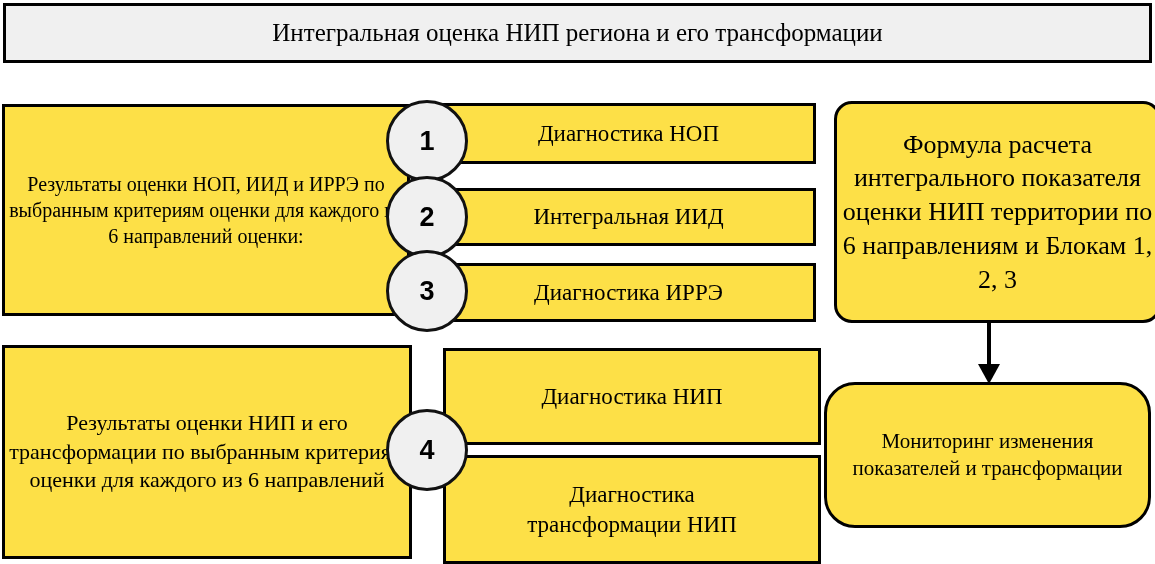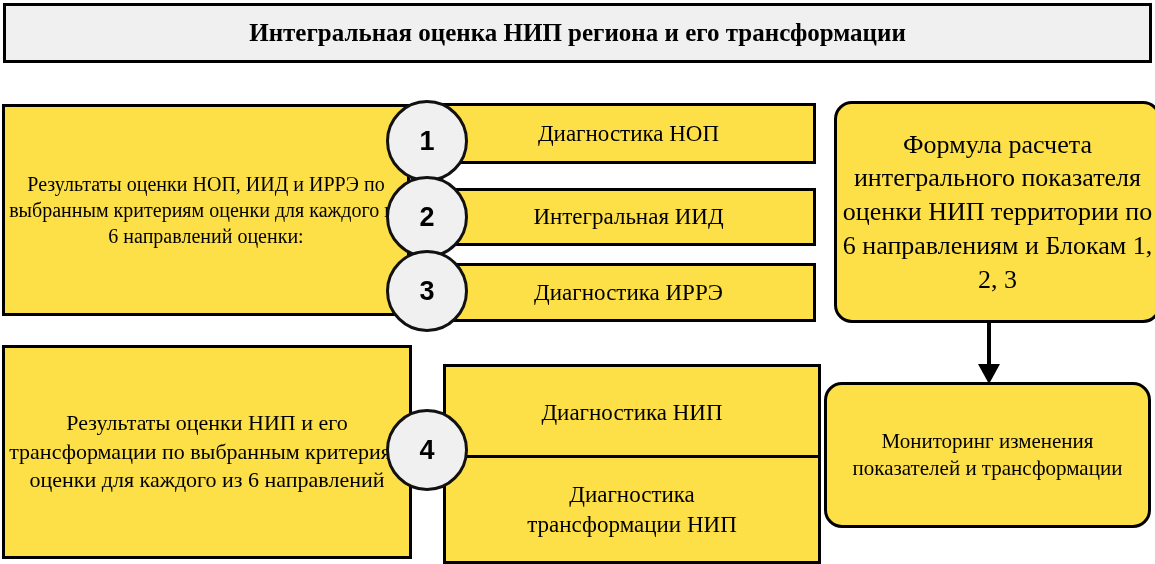--- a/index.html
+++ b/index.html
@@ -39,21 +39,21 @@
 
   
   #title-box {
     left: 3px;
     top: 3px;
     width: 1149px;
     height: 60px;
     background: #f0f0f0;
     border: 3px solid #000000;
     font-size: 25px;
-    font-weight: 700;
+    font-weight: 400;
   }
 
   
   #results-assessment-box {
     left: 2px;
     top: 104px;
     width: 408px;
     height: 212px;
     font-size: 20px;
     align-items: center;
@@ -67,39 +67,39 @@
   }
 
   
   .diag-box {
     font-size: 23px;
     border-width: 3px;
   }
   #diagnostic-nop-box  { left: 441px; top: 103px; width: 375px; height: 61px; }
   #diagnostic-iid-box  { left: 441px; top: 188px; width: 375px; height: 58px; }
   #diagnostic-irre-box { left: 441px; top: 263px; width: 375px; height: 59px; justify-content: center; }
-  #diagnostic-nip-box  { left: 443px; top: 348px; width: 378px; height: 97px; margin-top: 16px; }
+  #diagnostic-nip-box  { left: 443px; top: 348px; width: 378px; height: 97px; }
   #diagnostic-nip-transformation-box { left: 443px; top: 455px; width: 378px; height: 109px; }
 
   
   #formula-box {
     left: 824px;
     top: 101px;
     width: 327px;
     height: 222px;
     border-radius: 18px;
     font-size: 26px;
     margin-left: 10px;
   }
   #monitoring-box {
     left: 824px;
     top: 382px;
     width: 327px;
     height: 146px;
-    border-radius: 18px;
+    border-radius: 31px;
     font-size: 21px;
   }
 
   
   .circle {
     position: absolute;
     box-sizing: border-box;
     width: 82px;
     height: 82px;
     border-radius: 50%;

